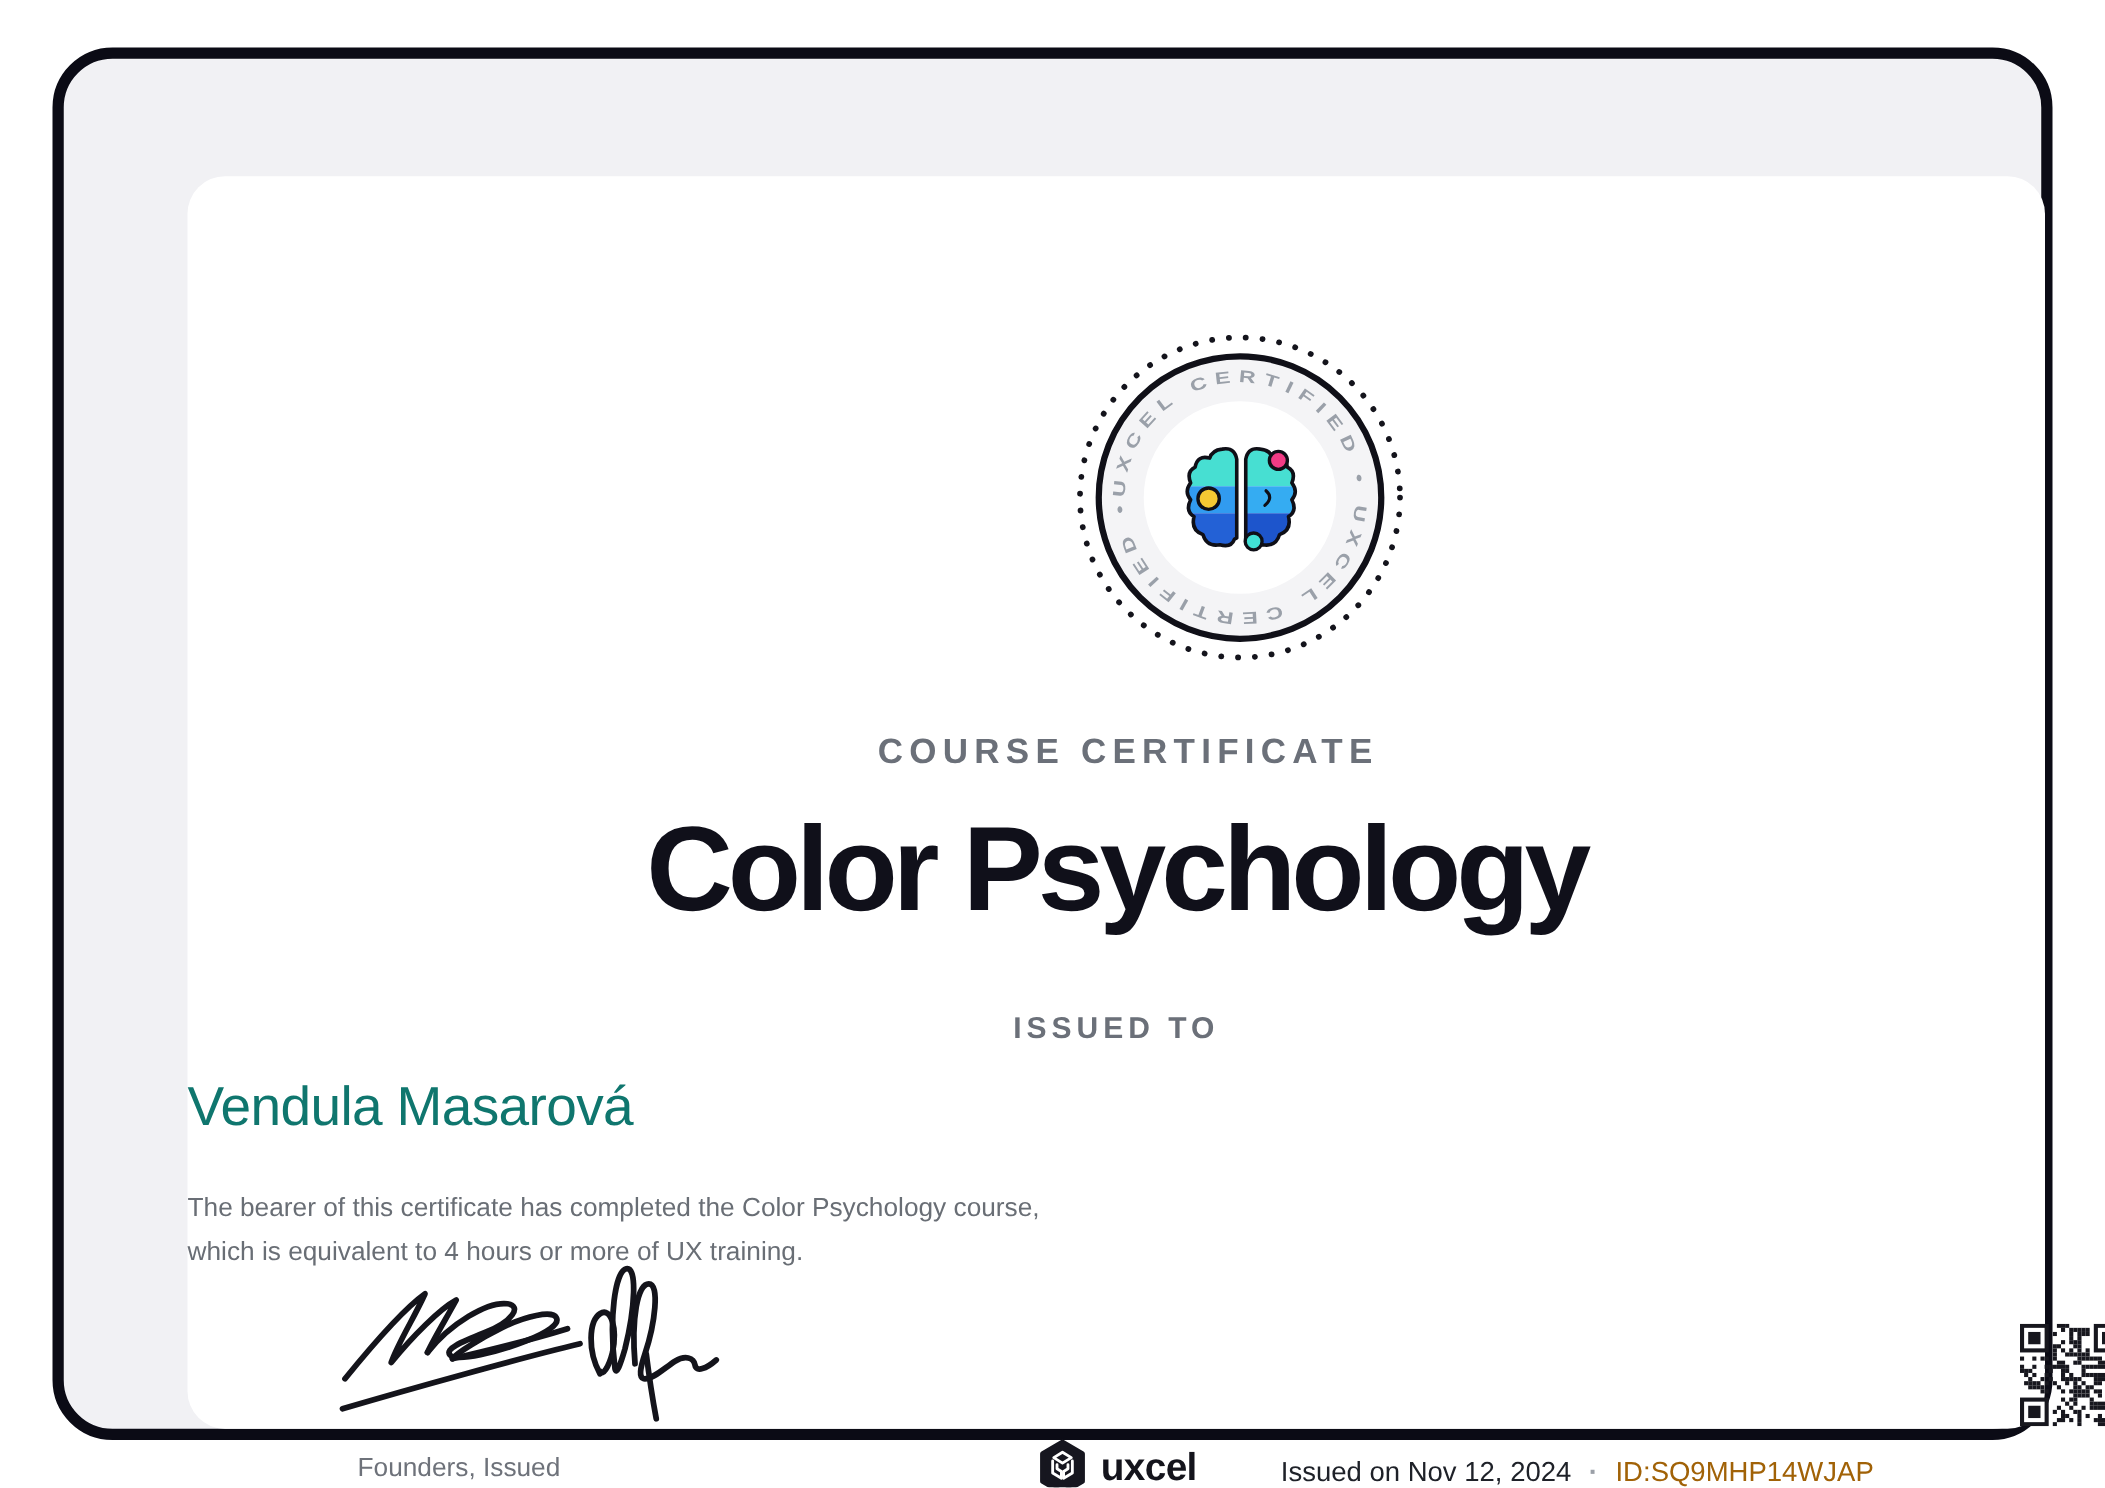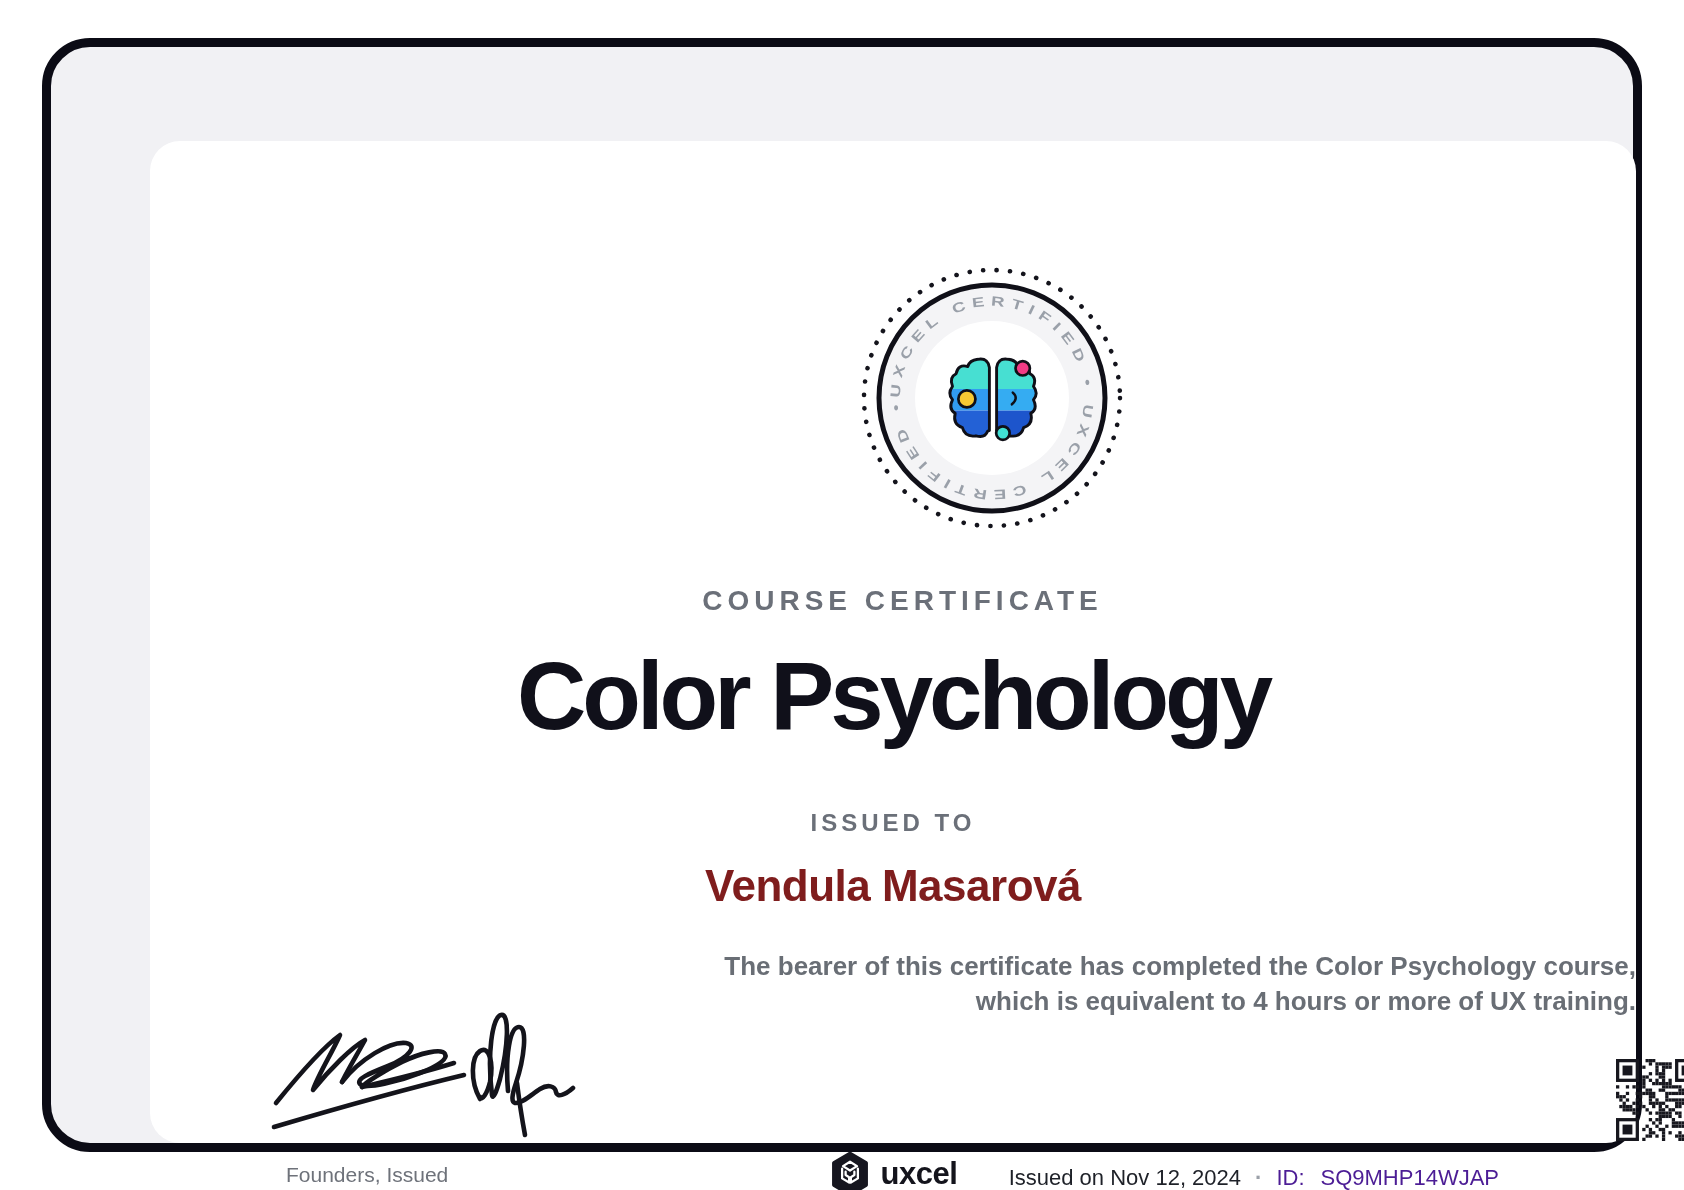--- a/index.html
+++ b/index.html
@@ -10,37 +10,37 @@
   .card{position:absolute;left:99px;top:94px;width:1486px;height:1002px;background:#ffffff;border-radius:30px;}
 
   .badge{position:absolute;left:697px;top:112px;width:290px;height:290px;}
 
   .eyebrow{position:absolute;left:0;right:0;top:444px;text-align:center;
            font-size:28px;font-weight:700;letter-spacing:5px;color:#6B7079;padding-left:19px;}
   .title{position:absolute;left:0;right:0;top:498px;margin:0;text-align:center;
          font-size:96px;line-height:1.18;font-weight:700;letter-spacing:-4px;color:#10101A;}
   .issued-to{position:absolute;left:0;right:0;top:668px;text-align:center;
              font-size:24px;font-weight:700;letter-spacing:4px;color:#6B7079;}
-  .recipient{position:absolute;left:0;right:0;top:720px;text-align:center;
-             font-size:44px;font-weight:700;letter-spacing:-0.5px;color:#7f1d1d;}
-  .desc{position:absolute;left:0;right:0;top:808px;margin:0;text-align:right;
-        font-size:26px;line-height:35px;font-weight:700;color:#696E75;}
+  .recipient{position:absolute;left:0;right:0;top:720px;
+             font-size:44px;font-weight:400;letter-spacing:-0.5px;color:#0f766e;}
+  .desc{position:absolute;left:0;right:0;top:808px;margin:0;text-align:left;
+        font-size:21px;line-height:35px;font-weight:400;color:#696E75;}
 
   .signatures{position:absolute;left:118px;top:842px;width:320px;height:165px;}
   .founders{position:absolute;left:136px;top:1022px;font-size:21px;color:#6E727A;}
 
   .brand{position:absolute;left:0;right:0;top:1010px;display:flex;justify-content:center;align-items:center;gap:10px;}
   .brand .wordmark{font-size:31px;font-weight:800;letter-spacing:-0.5px;color:#14141C;}
 
   .qr{position:absolute;left:1466px;top:918px;width:82px;height:82px;}
   .issue-line{position:absolute;right:137px;top:1024px;display:flex;align-items:flex-start;gap:10px;
               font-size:22px;}
   .issue-line .dark{color:#1E2128;}
   .issue-line .sep{color:#9BA0A8;font-weight:700;margin:0 4px;}
-  .issue-line .faint{color:#4c1d95;display:flex;gap:16px;}
+  .issue-line .faint{color:#a16207;display:flex;gap:0;}
 </style>
 </head>
 <body>
 
 <div class="stage">
   <div class="frame">
     <div class="card">
 
       <div class="badge">
         <svg width="290" height="290" viewBox="0 0 290 290">

